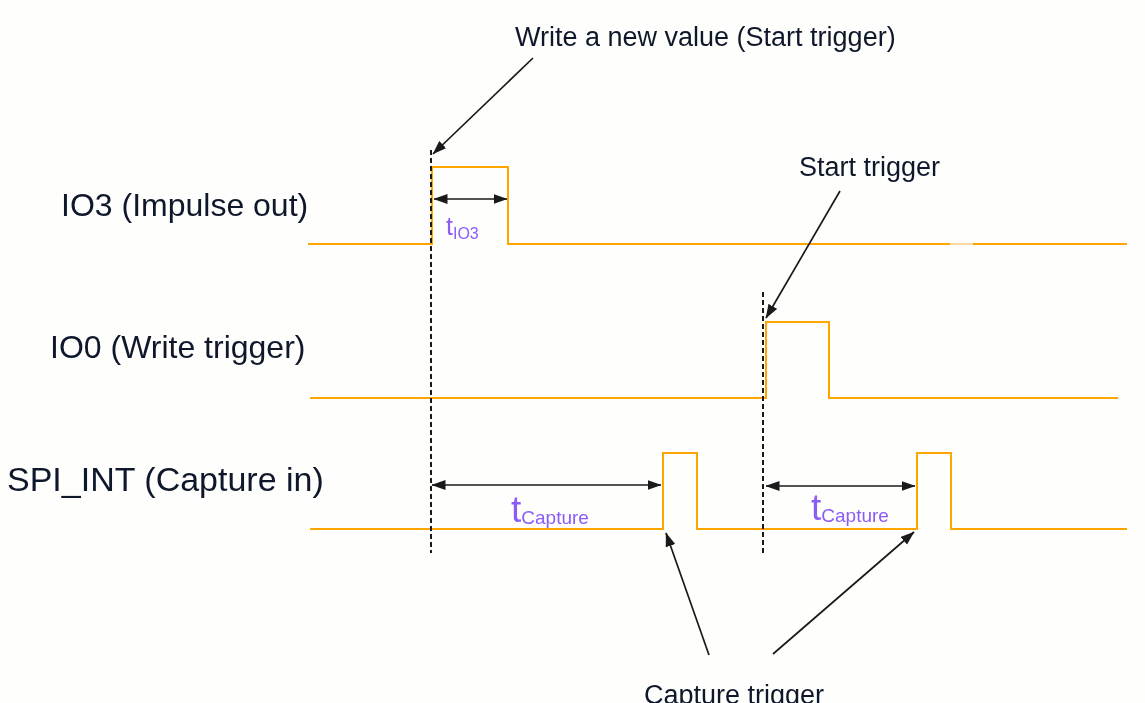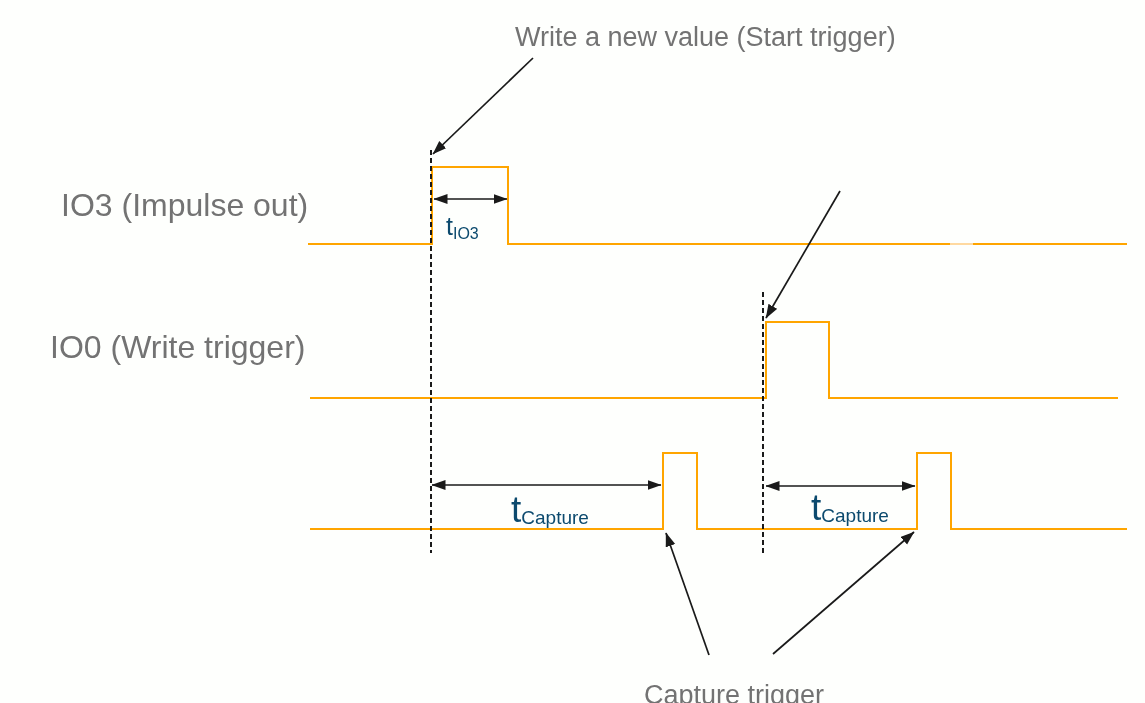--- a/index.html
+++ b/index.html
@@ -18,37 +18,37 @@
   }
   svg.layer {
     position: absolute;
     left: 0;
     top: 0;
   }
   .lbl {
     position: absolute;
     line-height: 1;
     white-space: nowrap;
-    color: #737373;
+    color: #0f172a;
   }
   .ann { font-size: 27px; }
   .sig { font-size: 32px; }
 
   #lbl-write   { left: 515px; top: 24px;  }
   #lbl-start   { left: 799px; top: 154px; }
   #lbl-capture { left: 644px; top: 682px; }
   #lbl-io3     { left: 45px;  top: 189px; margin-left: 16px; }
   #lbl-io0     { left: 50px;  top: 331px; }
   #lbl-spi     { left: 7px;   top: 462px; font-size: 34px; }
 
   .tlabel {
     position: absolute;
     line-height: 1;
     white-space: nowrap;
-    color: #0c4a6e;
+    color: #8b5cf6;
     text-align: center;
   }
   .tsub { position: relative; }
 
   #tl-io3 { left: 446px; top: 214px; }
   #tl-io3 .tmain { font-size: 25px; }
   #tl-io3 .tsub  { font-size: 16px; top: 4px; }
 
   #tl-cap1 { left: 511px; top: 491px; }
   #tl-cap2 { left: 811px; top: 489px; }
@@ -79,25 +79,27 @@
       <line x1="840" y1="191" x2="766" y2="318" stroke="#1a1a1a" stroke-width="1.7" marker-end="url(#ah)"></line>
       <line x1="434" y1="199" x2="507" y2="199" stroke="#1a1a1a" stroke-width="1.7" marker-end="url(#ah)" marker-start="url(#ahrev)"></line>
       <line x1="432" y1="485" x2="661" y2="485" stroke="#1a1a1a" stroke-width="1.7" marker-end="url(#ah)" marker-start="url(#ahrev)"></line>
       <line x1="766" y1="486" x2="915" y2="486" stroke="#1a1a1a" stroke-width="1.7" marker-end="url(#ah)" marker-start="url(#ahrev)"></line>
       <line x1="709" y1="655" x2="666" y2="533" stroke="#1a1a1a" stroke-width="1.7" marker-end="url(#ah)"></line>
       <line x1="773" y1="654" x2="914" y2="532" stroke="#1a1a1a" stroke-width="1.7" marker-end="url(#ah)"></line>
     </svg>
 
   <div class="lbl ann" id="lbl-write">Write a new value (Start trigger)</div>
 
+  <div class="lbl ann" id="lbl-start">Start trigger</div>
 
   <div class="lbl sig" id="lbl-io3">IO3 (Impulse out)</div>
 
   <div class="lbl sig" id="lbl-io0">IO0 (Write trigger)</div>
 
+  <div class="lbl sig" id="lbl-spi">SPI_INT (Capture in)</div>
 
   <div class="lbl ann" id="lbl-capture">Capture trigger</div>
 
   <div class="tlabel" id="tl-io3">
     <span class="tmain">t</span><span class="tsub">IO3</span>
   </div>
 
   <div class="tlabel tcap" id="tl-cap1">
     <span class="tmain">t</span><span class="tsub">Capture</span>
   </div>

